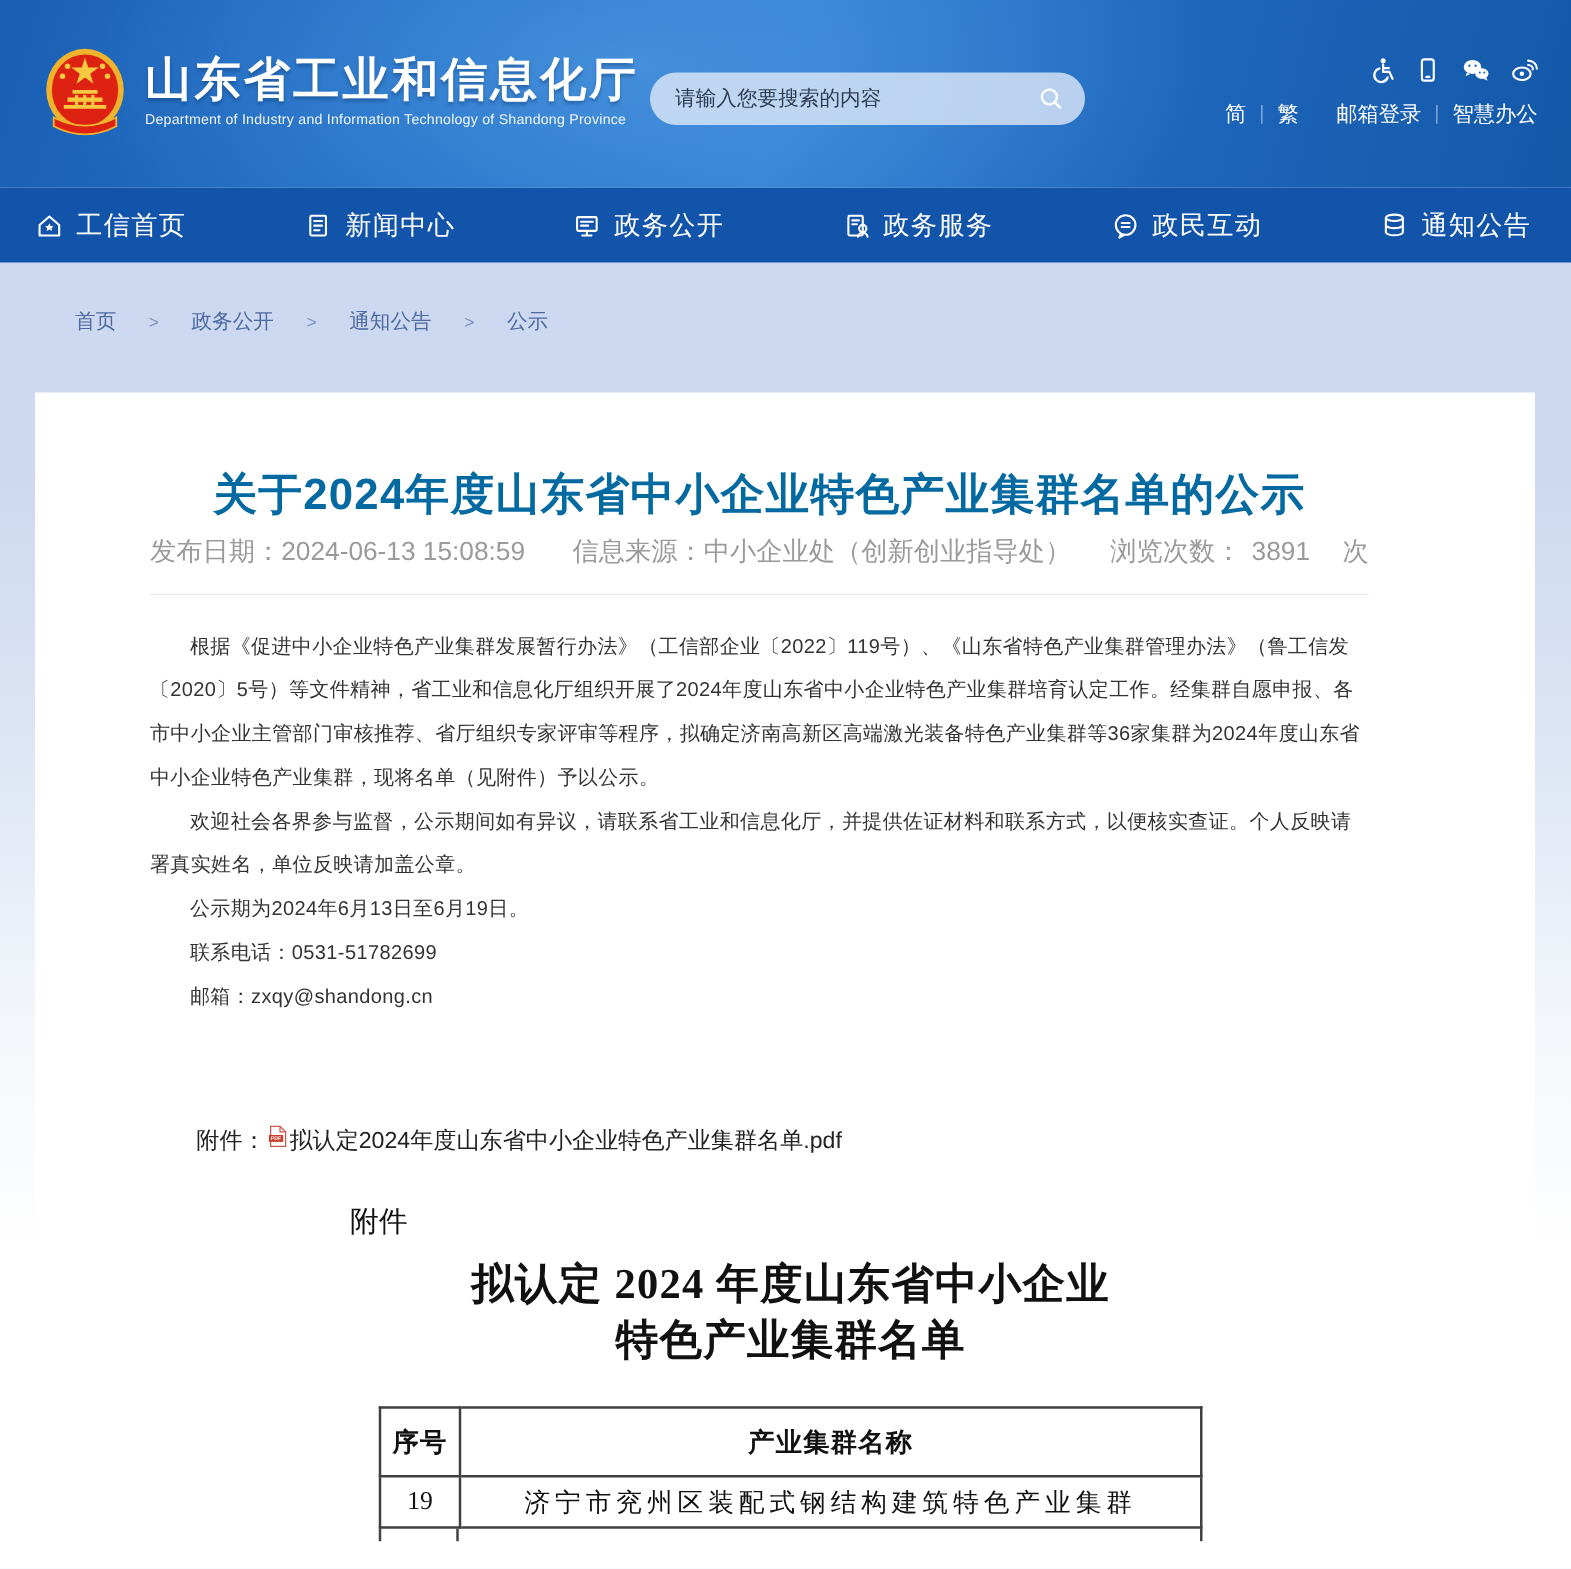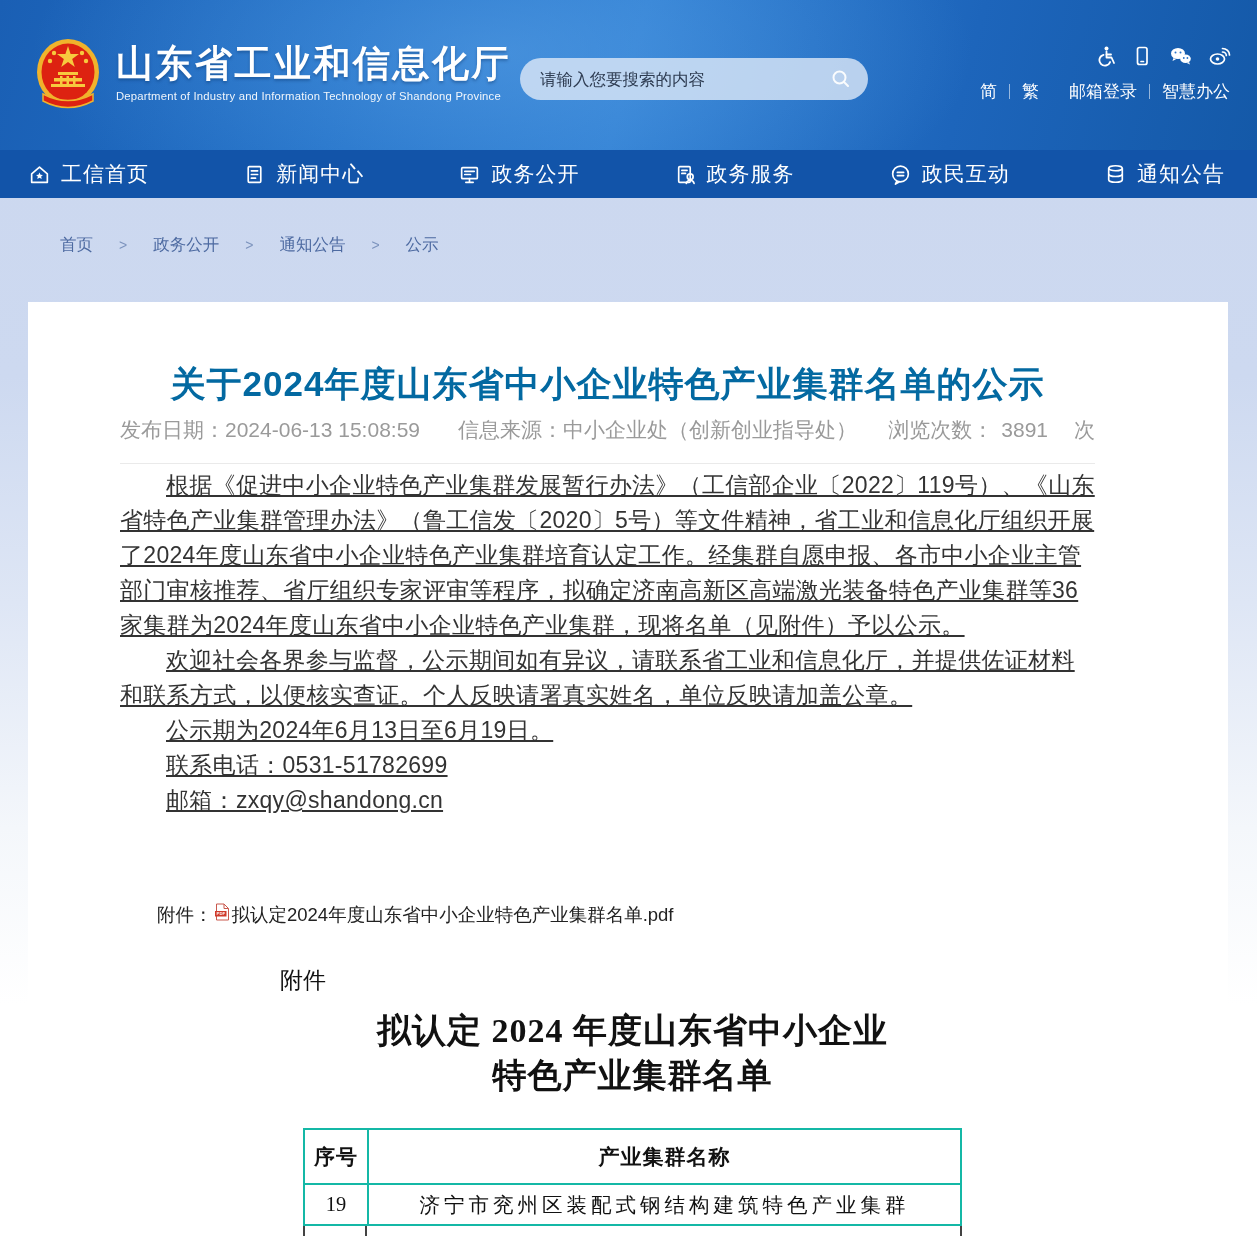--- a/index.html
+++ b/index.html
@@ -27,54 +27,54 @@
                  font-size:16.5px; color:#2b3a52; font-family:inherit; }
   .search input::placeholder{ color:#2e3c52; opacity:1; }
   .top-icons{ position:absolute; top:45px; right:25px; display:flex; align-items:center; gap:15px; }
   .top-icons svg{ display:block; }
   .top-links{ position:absolute; top:80px; right:27px; display:flex; align-items:center; gap:12px;
               color:#fff; font-size:17px; }
   .top-links .lnk{ cursor:pointer; white-space:nowrap; }
   .top-sep{ width:1px; height:15px; background:rgba(255,255,255,.55); }
   .gap-lg{ margin-left:18px; }
   
-  .nav{ height:48px; background:#1254a9; display:flex; align-items:center;
+  .nav{ height:60px; background:#1254a9; display:flex; align-items:center;
         justify-content:space-between; padding:0 32px 0 28px; }
   .nav-item{ display:flex; align-items:center; gap:10px; color:#fff; font-size:21px;
              letter-spacing:1px; cursor:pointer; white-space:nowrap; }
   .nav-item svg{ display:block; }
   
   .breadcrumb{ display:flex; align-items:center; gap:26px; padding:36px 0 0 28px;
                font-size:16.5px; color:#4d6aa1;margin-left:32px; }
   .crumb{ cursor:pointer; }
   .crumb-sep{ color:#7c93bd; font-size:14px; }
   
   .card{ margin:46px 0 0 28px; width:1200px; height:915px; background:#fff;
          padding:62px 133px 0 92px; }
   .article-title{ font-size:35px; line-height:40px; font-weight:bold; color:#0369a1;
                   text-align:center; letter-spacing:1px; }
   .meta{ display:flex; align-items:flex-start; margin-top:17px; padding-bottom:24px;
          border-bottom:1px solid #eaeaea; color:#9a9a9a; font-size:21px; line-height:18px; }
   .meta-left{ display:flex; gap:38px; }
   .meta-right{ margin-left:auto; display:flex; }
   .meta-right .views-value{ margin-left:8px; }
   .meta-right .views-unit{ margin-left:26px; }
-  .body{ margin-top:4px; font-size:23px; line-height:35px; color:#333; letter-spacing:.3px;text-decoration:underline; }
+  .body{ margin-top:24px; font-size:16px; line-height:35px; color:#333; letter-spacing:.3px; }
   .body p{ text-indent:2em; }
   .attach{ margin-top:84px; font-size:18.5px; color:#222; display:flex; align-items:center;
            padding-left:37px; }
   .attach .pdf-ico{ margin:0 2px 6px 2px; }
   .attach-file{ color:#222; cursor:pointer; }
   
   .doc{ font-family:"Liberation Serif","DejaVu Serif",serif; color:#111; }
   .doc-heading{ margin:42px 0 0 160px; font-size:23px; line-height:23px; }
   .doc-title{ width:659px; margin:16px 0 0 183px; text-align:center; font-weight:bold;
               font-size:34px; line-height:45px; letter-spacing:1px; }
   .doc-table{ width:659px; margin:30px 0 0 183px; border-collapse:collapse; table-layout:fixed; }
-  .doc-table th,.doc-table td{ border:2px solid #14b8a6; text-align:center; vertical-align:middle; }
+  .doc-table th,.doc-table td{ border:2px solid #404040; text-align:center; vertical-align:middle; }
   .doc-table th{ font-family:"Liberation Sans","DejaVu Sans",sans-serif; font-weight:bold;
                  font-size:21px; height:55px; letter-spacing:1px; }
   .doc-table td{ font-size:20.5px; height:41px; }
   .col-no{ width:64px; }
   .cell-name{ letter-spacing:4px; }
   .partial-row{ width:659px; margin-left:183px; height:10px; position:relative;
                 border-left:2px solid #434343; border-right:2px solid #434343; }
   .partial-row::after{ content:""; position:absolute; left:60px; top:0; bottom:0; width:2px; background:#434343; }
 </style>
 </head>

